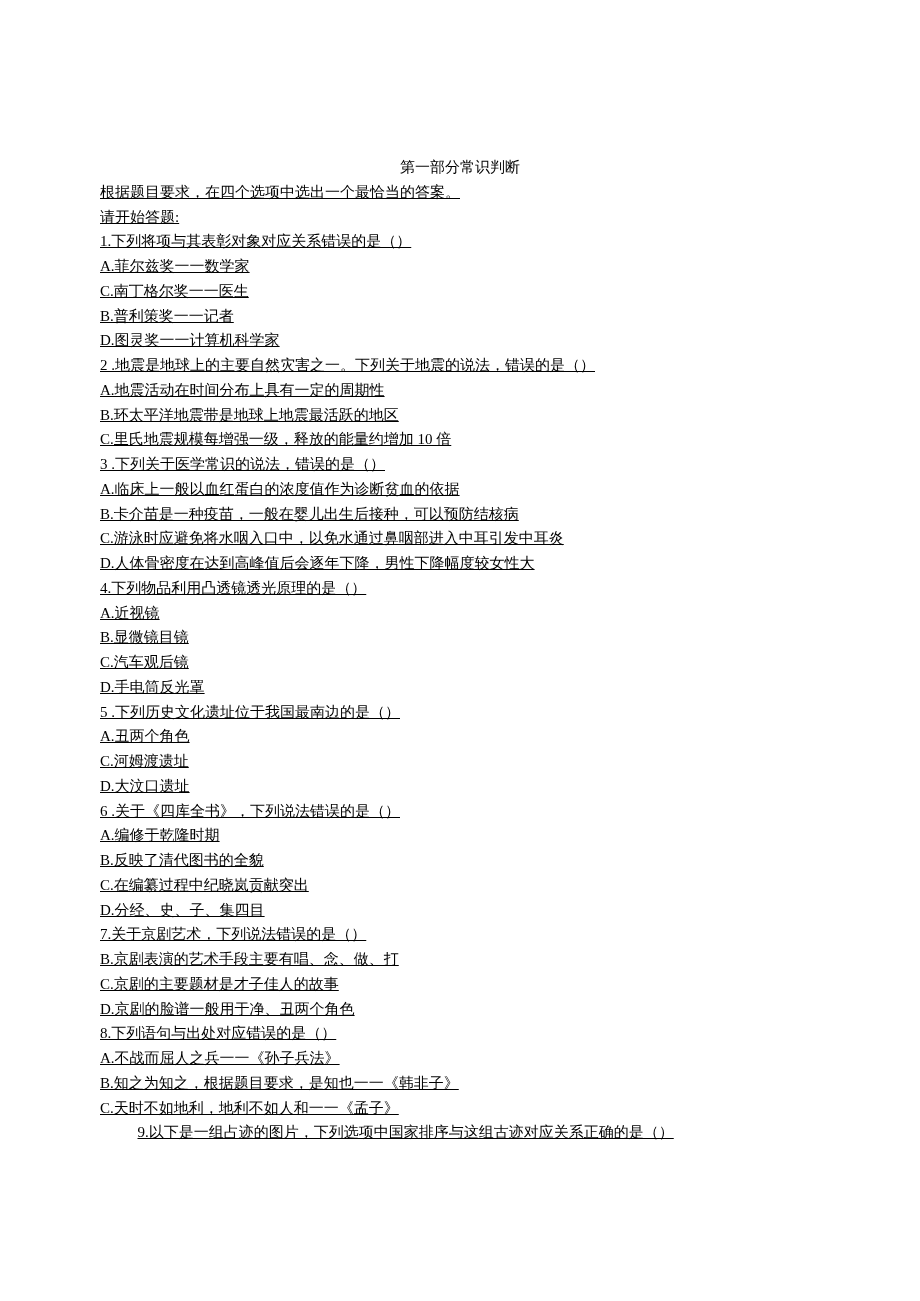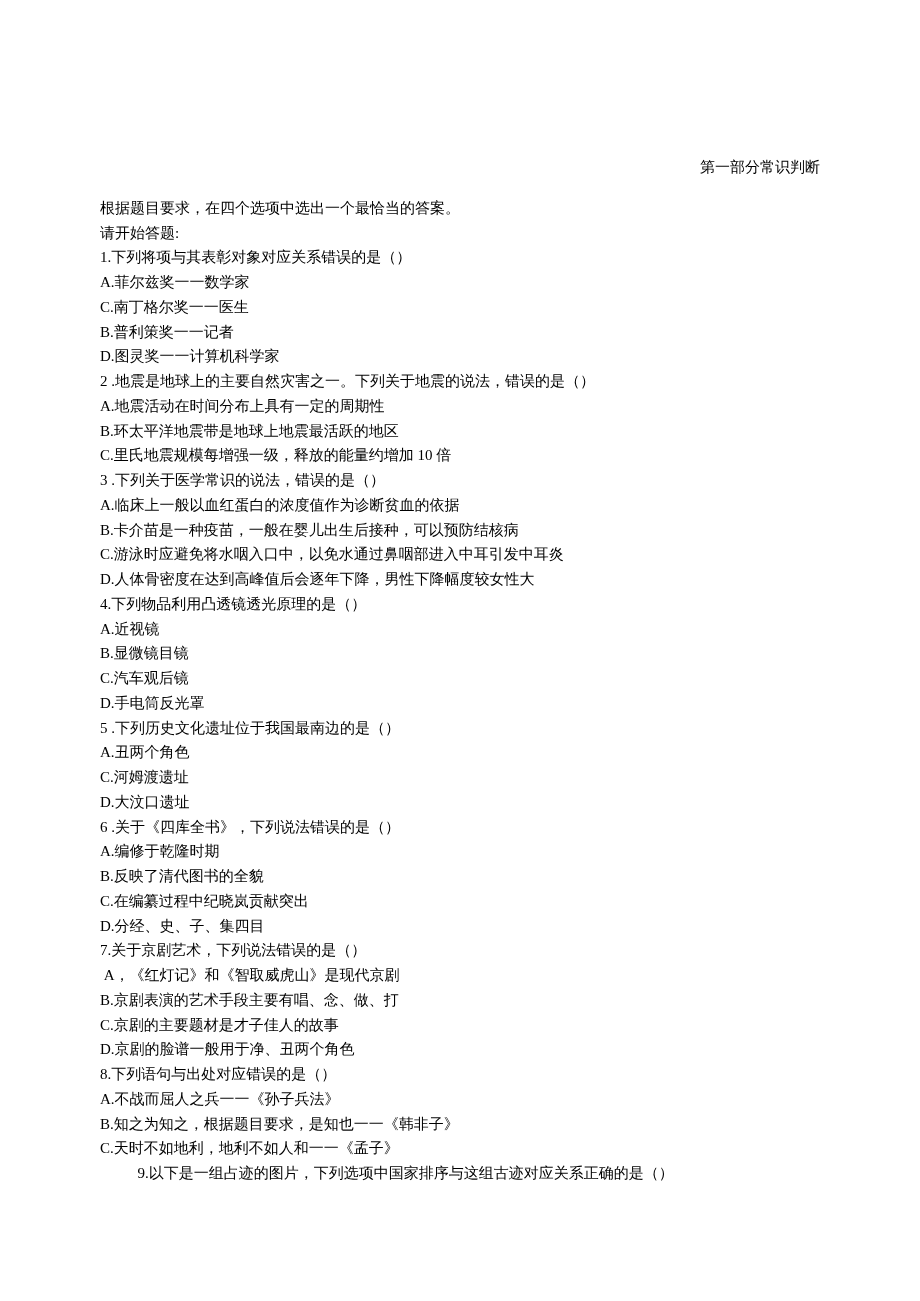--- a/index.html
+++ b/index.html
@@ -11,26 +11,27 @@
     line-height: 1.65;
     color: #000;
   }
   .page {
     width: 920px;
     min-height: 1301px;
     padding: 140px 100px 60px 100px;
     box-sizing: border-box;
   }
   .title-line {
-    text-align: right;
-    margin-bottom: 16px;
+    text-align: center;
+    margin-bottom: 0;
   }
   .line {
     margin: 0;
     white-space: pre-wrap;
+    text-decoration: underline;
   }
   .indent {
     text-indent: 2.5em;
   }
 </style>
 </head>
 <body>
 
 <div class="page">
 
@@ -67,21 +68,20 @@
   <p class="line">C.河姆渡遗址</p>
   <p class="line">D.大汶口遗址</p>
 
   <p class="line">6 .关于《四库全书》，下列说法错误的是（）</p>
   <p class="line">A.编修于乾隆时期</p>
   <p class="line">B.反映了清代图书的全貌</p>
   <p class="line">C.在编纂过程中纪晓岚贡献突出</p>
   <p class="line">D.分经、史、子、集四目</p>
 
   <p class="line">7.关于京剧艺术，下列说法错误的是（）</p>
-  <p class="line"> A，《红灯记》和《智取威虎山》是现代京剧</p>
   <p class="line">B.京剧表演的艺术手段主要有唱、念、做、打</p>
   <p class="line">C.京剧的主要题材是才子佳人的故事</p>
   <p class="line">D.京剧的脸谱一般用于净、丑两个角色</p>
 
   <p class="line">8.下列语句与出处对应错误的是（）</p>
   <p class="line">A.不战而屈人之兵一一《孙子兵法》</p>
   <p class="line">B.知之为知之，根据题目要求，是知也一一《韩非子》</p>
   <p class="line">C.天时不如地利，地利不如人和一一《孟子》</p>
 
   <p class="line indent">9.以下是一组占迹的图片，下列选项中国家排序与这组古迹对应关系正确的是（）</p>

